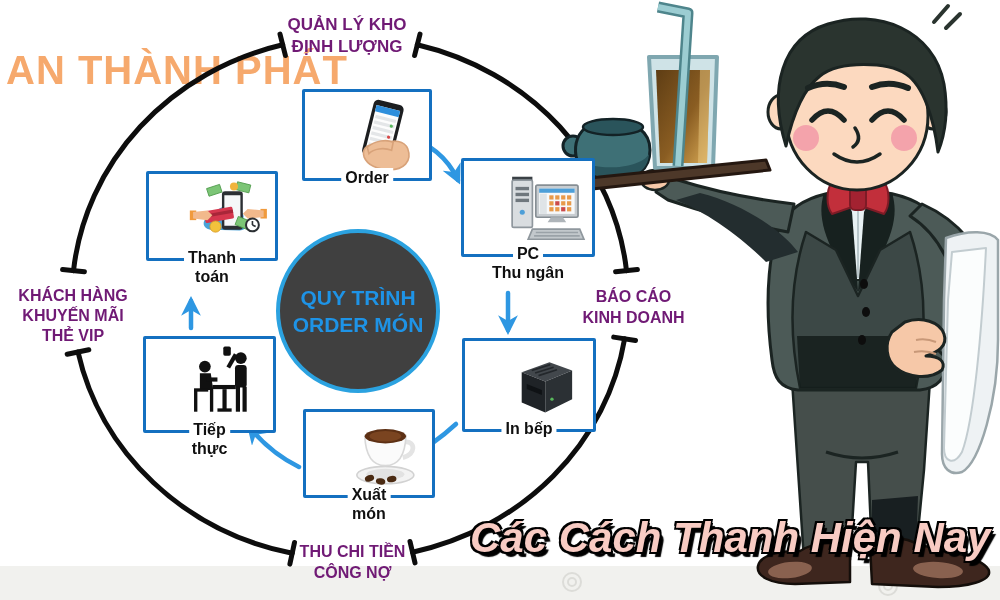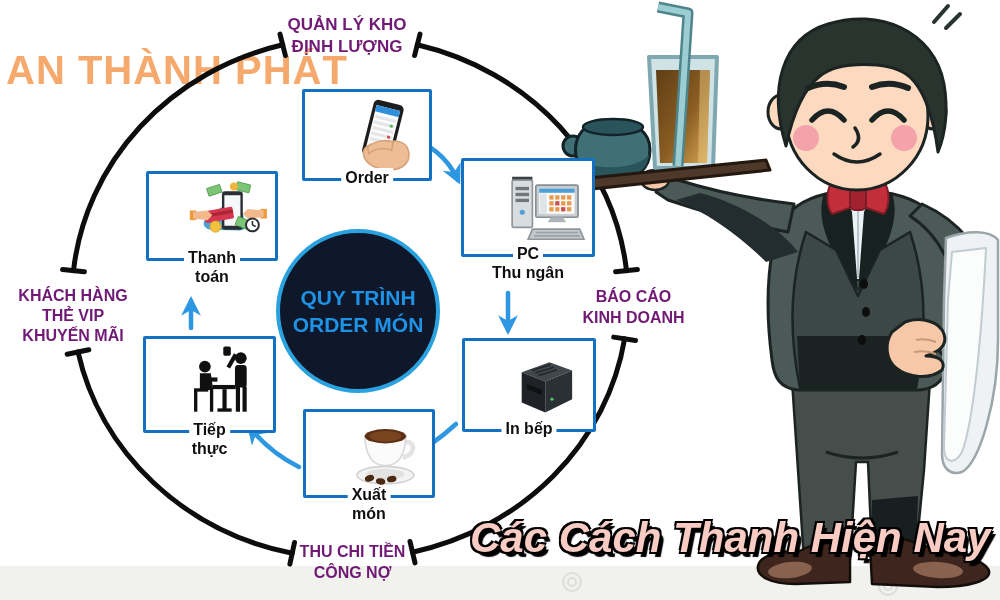--- a/index.html
+++ b/index.html
@@ -7,21 +7,21 @@
          font-family:"Liberation Sans","DejaVu Sans",sans-serif;}
   .watermark{position:absolute;left:6px;top:48px;z-index:1;font-size:40px;font-weight:bold;
              color:#f6a96d;letter-spacing:1px;white-space:nowrap;}
   #diagram{position:absolute;left:0;top:0;z-index:2;}
   .outer-label{position:absolute;z-index:3;color:#701a75;font-weight:bold;text-align:center;}
   .lbl-top{left:247px;top:14px;width:200px;font-size:17px;line-height:22px;}
   .lbl-left{left:0;top:286px;width:146px;font-size:16px;line-height:20px;}
   .lbl-right{left:556px;top:286px;width:155px;font-size:16px;line-height:21px;}
   .lbl-bottom{left:270px;top:541px;width:165px;font-size:16px;line-height:21px;}
   .center-circle{position:absolute;left:276px;top:229px;width:156px;height:156px;z-index:3;
-                 border:4px solid #2ba2e0;border-radius:50%;background:#0f172a;display:flex;
+                 border:4px solid #2ba2e0;border-radius:50%;background:#404040;display:flex;
                  flex-direction:column;align-items:center;justify-content:center;
                  color:#1e93e6;font-weight:bold;font-size:21px;line-height:27px;text-align:center;}
   .step-box{position:absolute;border:3px solid #1470c0;border-radius:2px;background:#fff;z-index:3;
             display:flex;align-items:center;justify-content:center;padding-left:32px;}
   .step-box svg.icon{width:88%;height:86%;}
   .box-order{left:302px;top:89px;width:92px;height:86px;}
   .box-pc{left:461px;top:158px;width:96px;height:93px;}
   .box-inbep{left:462px;top:338px;width:96px;height:88px;}
   .box-xuatmon{left:303px;top:409px;width:94px;height:83px;}
   .box-tiepthuc{left:143px;top:336px;width:95px;height:91px;}
@@ -152,22 +152,22 @@
       </g>
     </g>
   </svg>
 
   <div class="outer-label lbl-top">
     <div>QUẢN LÝ KHO</div>
       <div>ĐỊNH LƯỢNG</div>
   </div>
   <div class="outer-label lbl-left">
     <div>KHÁCH HÀNG</div>
+      <div>KHUYẾN MÃI</div>
       <div>THẺ VIP</div>
-      <div>KHUYẾN MÃI</div>
   </div>
   <div class="outer-label lbl-right">
     <div>BÁO CÁO</div>
       <div>KINH DOANH</div>
   </div>
   <div class="outer-label lbl-bottom">
     <div>THU CHI TIỀN</div>
       <div>CÔNG NỢ</div>
   </div>
 

